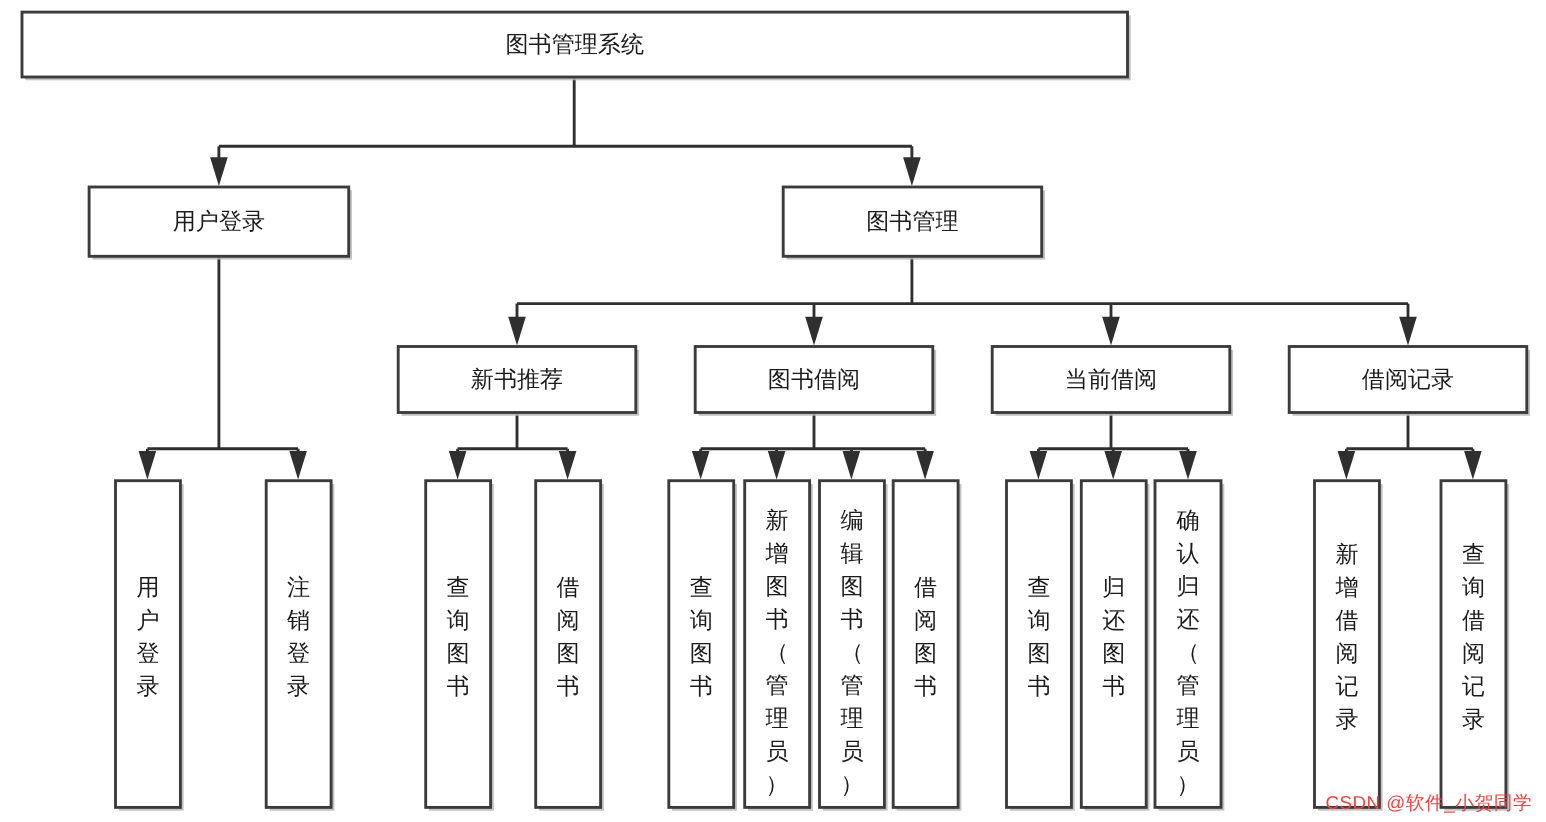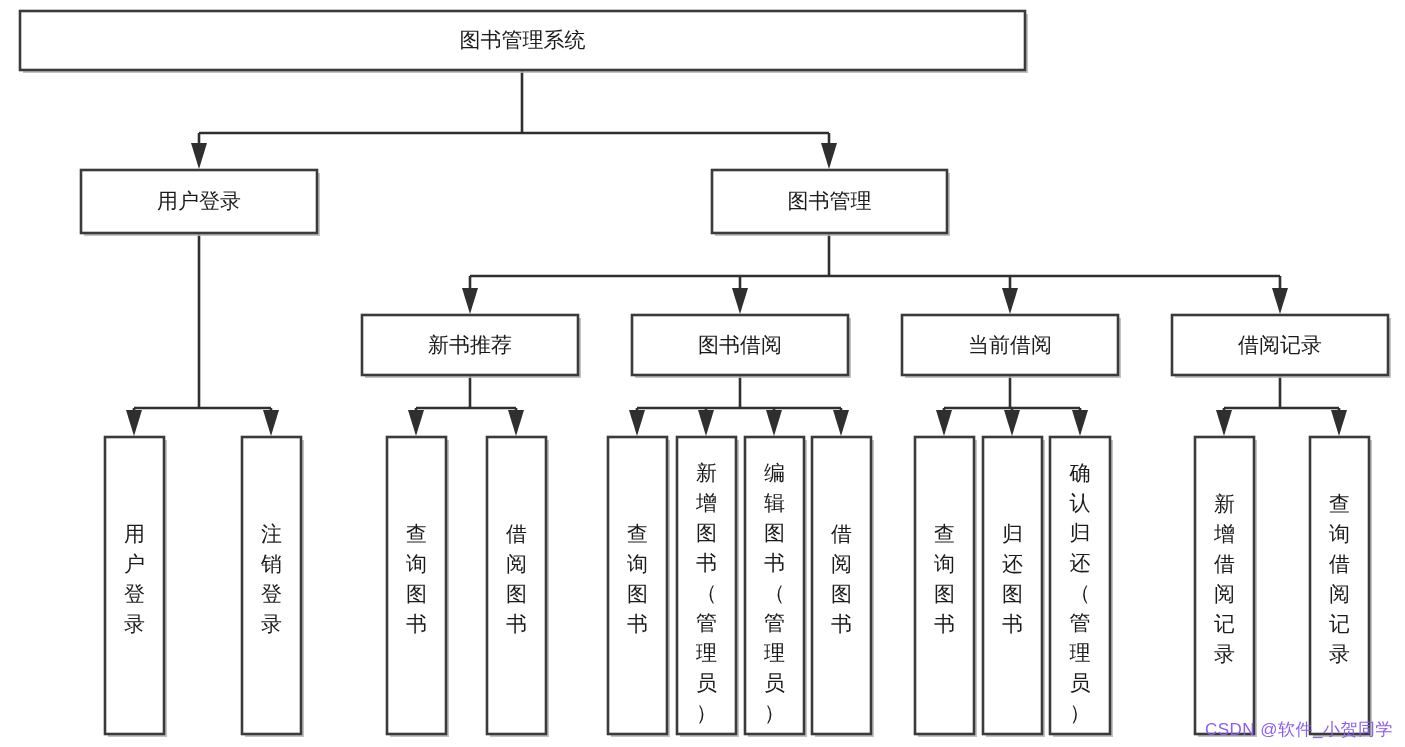--- a/index.html
+++ b/index.html
@@ -50,21 +50,21 @@
   .node-label-vertical {
     fill: #1b1b1b;
     font-family: "Liberation Sans", "DejaVu Sans", sans-serif;
     font-size: 21px;
     text-anchor: middle;
   }
   .watermark {
     position: absolute;
     right: 12px;
     bottom: 6px;
-    color: #8b5cf6;
+    color: #ef4444;
     font-size: 17px;
     font-family: "Liberation Sans", "DejaVu Sans", sans-serif;
     letter-spacing: 0.5px;
     white-space: nowrap;
     user-select: none;
   }
 </style>
 </head>
 <body>
 

